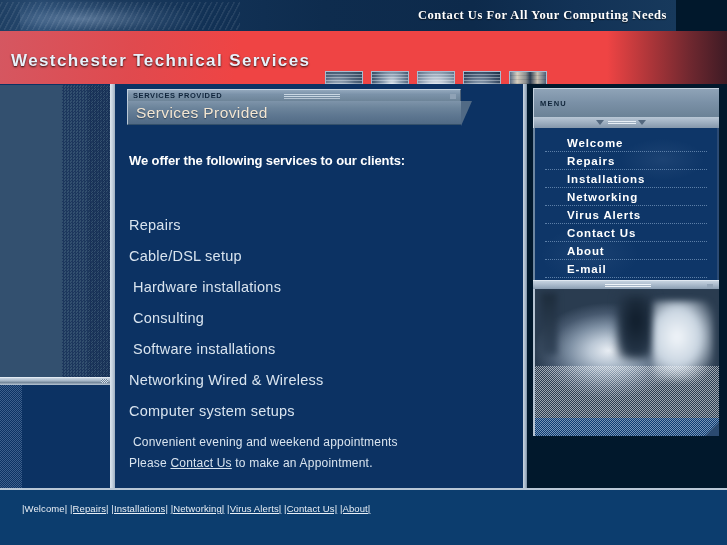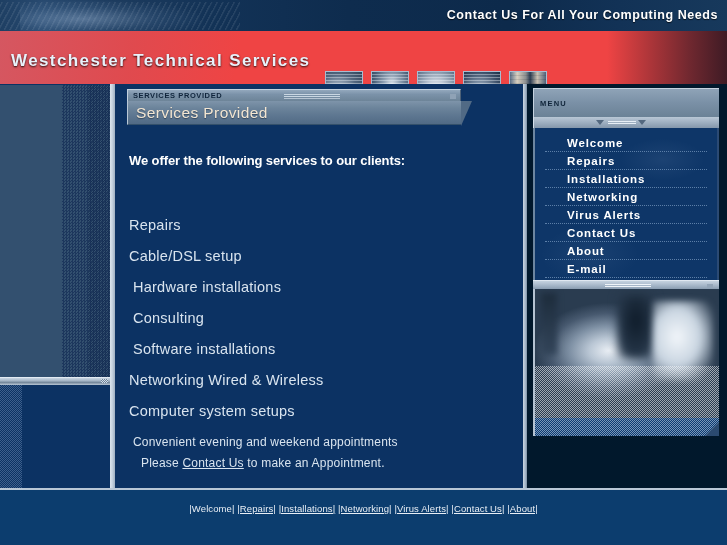--- a/index.html
+++ b/index.html
@@ -11,32 +11,33 @@
     background: #01182c;
     font-family: "Liberation Sans", sans-serif;
     overflow: hidden;
     position: relative;
   }
 
   
   #top-banner {
     position: absolute;
     left: 0; top: 0;
-    width: 727px; height: 31px;
+    width: 676px; height: 31px;
     background:
       linear-gradient(90deg,
         #1e3f63 0%,
         #284a70 6%,
         #1c3b5e 16%,
         #123256 30%,
         #0e2c4e 48%,
         #0d2a4b 70%,
         #123256 85%,
         #17395c 100%);
     overflow: hidden;
+    font-family: Liberation Serif, serif;
   }
   #banner-streak {
     position: absolute;
     left: -10px; top: 2px;
     width: 250px; height: 28px;
     background:
       repeating-linear-gradient(118deg,
         rgba(255,255,255,0.10) 0px,
         rgba(255,255,255,0.10) 1px,
         rgba(255,255,255,0.0) 2px,
@@ -333,21 +334,21 @@
   #closing-note {
     position: absolute;
     left: 0; top: 348px;
     width: 408px;
     color: #d9e4ef;
     font-size: 12px;
     line-height: 21px;
     letter-spacing: 0.2px;
   }
   #closing-line-1 { padding-left: 18px; white-space: nowrap; }
-  #closing-line-2 { padding-left: 26px; white-space: nowrap; }
+  #closing-line-2 { padding-left: 14px; white-space: nowrap; }
   #closing-line-2 a {
     color: #d9e4ef;
     text-decoration: underline;
   }
 
   #main-right-edge {
     position: absolute;
     left: 523px; top: 0;
     width: 4px; height: 404px;
     background: linear-gradient(90deg, #cbd7e3 0%, #a4b5c7 60%, #7b8ea2 100%);
@@ -535,25 +536,26 @@
   #footer {
     position: absolute;
     left: 0; top: 490px;
     width: 727px; height: 55px;
     background: #0c3d6e;
   }
   #footer-nav {
     position: absolute;
     left: 0; top: 13px;
     width: 727px;
-    text-align: center;
+    text-align: left;
     font-size: 9.5px;
     color: #e8eef5;
     letter-spacing: 0.1px;
     white-space: nowrap;
+    padding-left: 22px;
   }
   #footer-nav a {
     color: #e8eef5;
     text-decoration: underline;
   }
   #footer-nav .plain { text-decoration: none; }
 </style>
 </head>
 <body>
 

